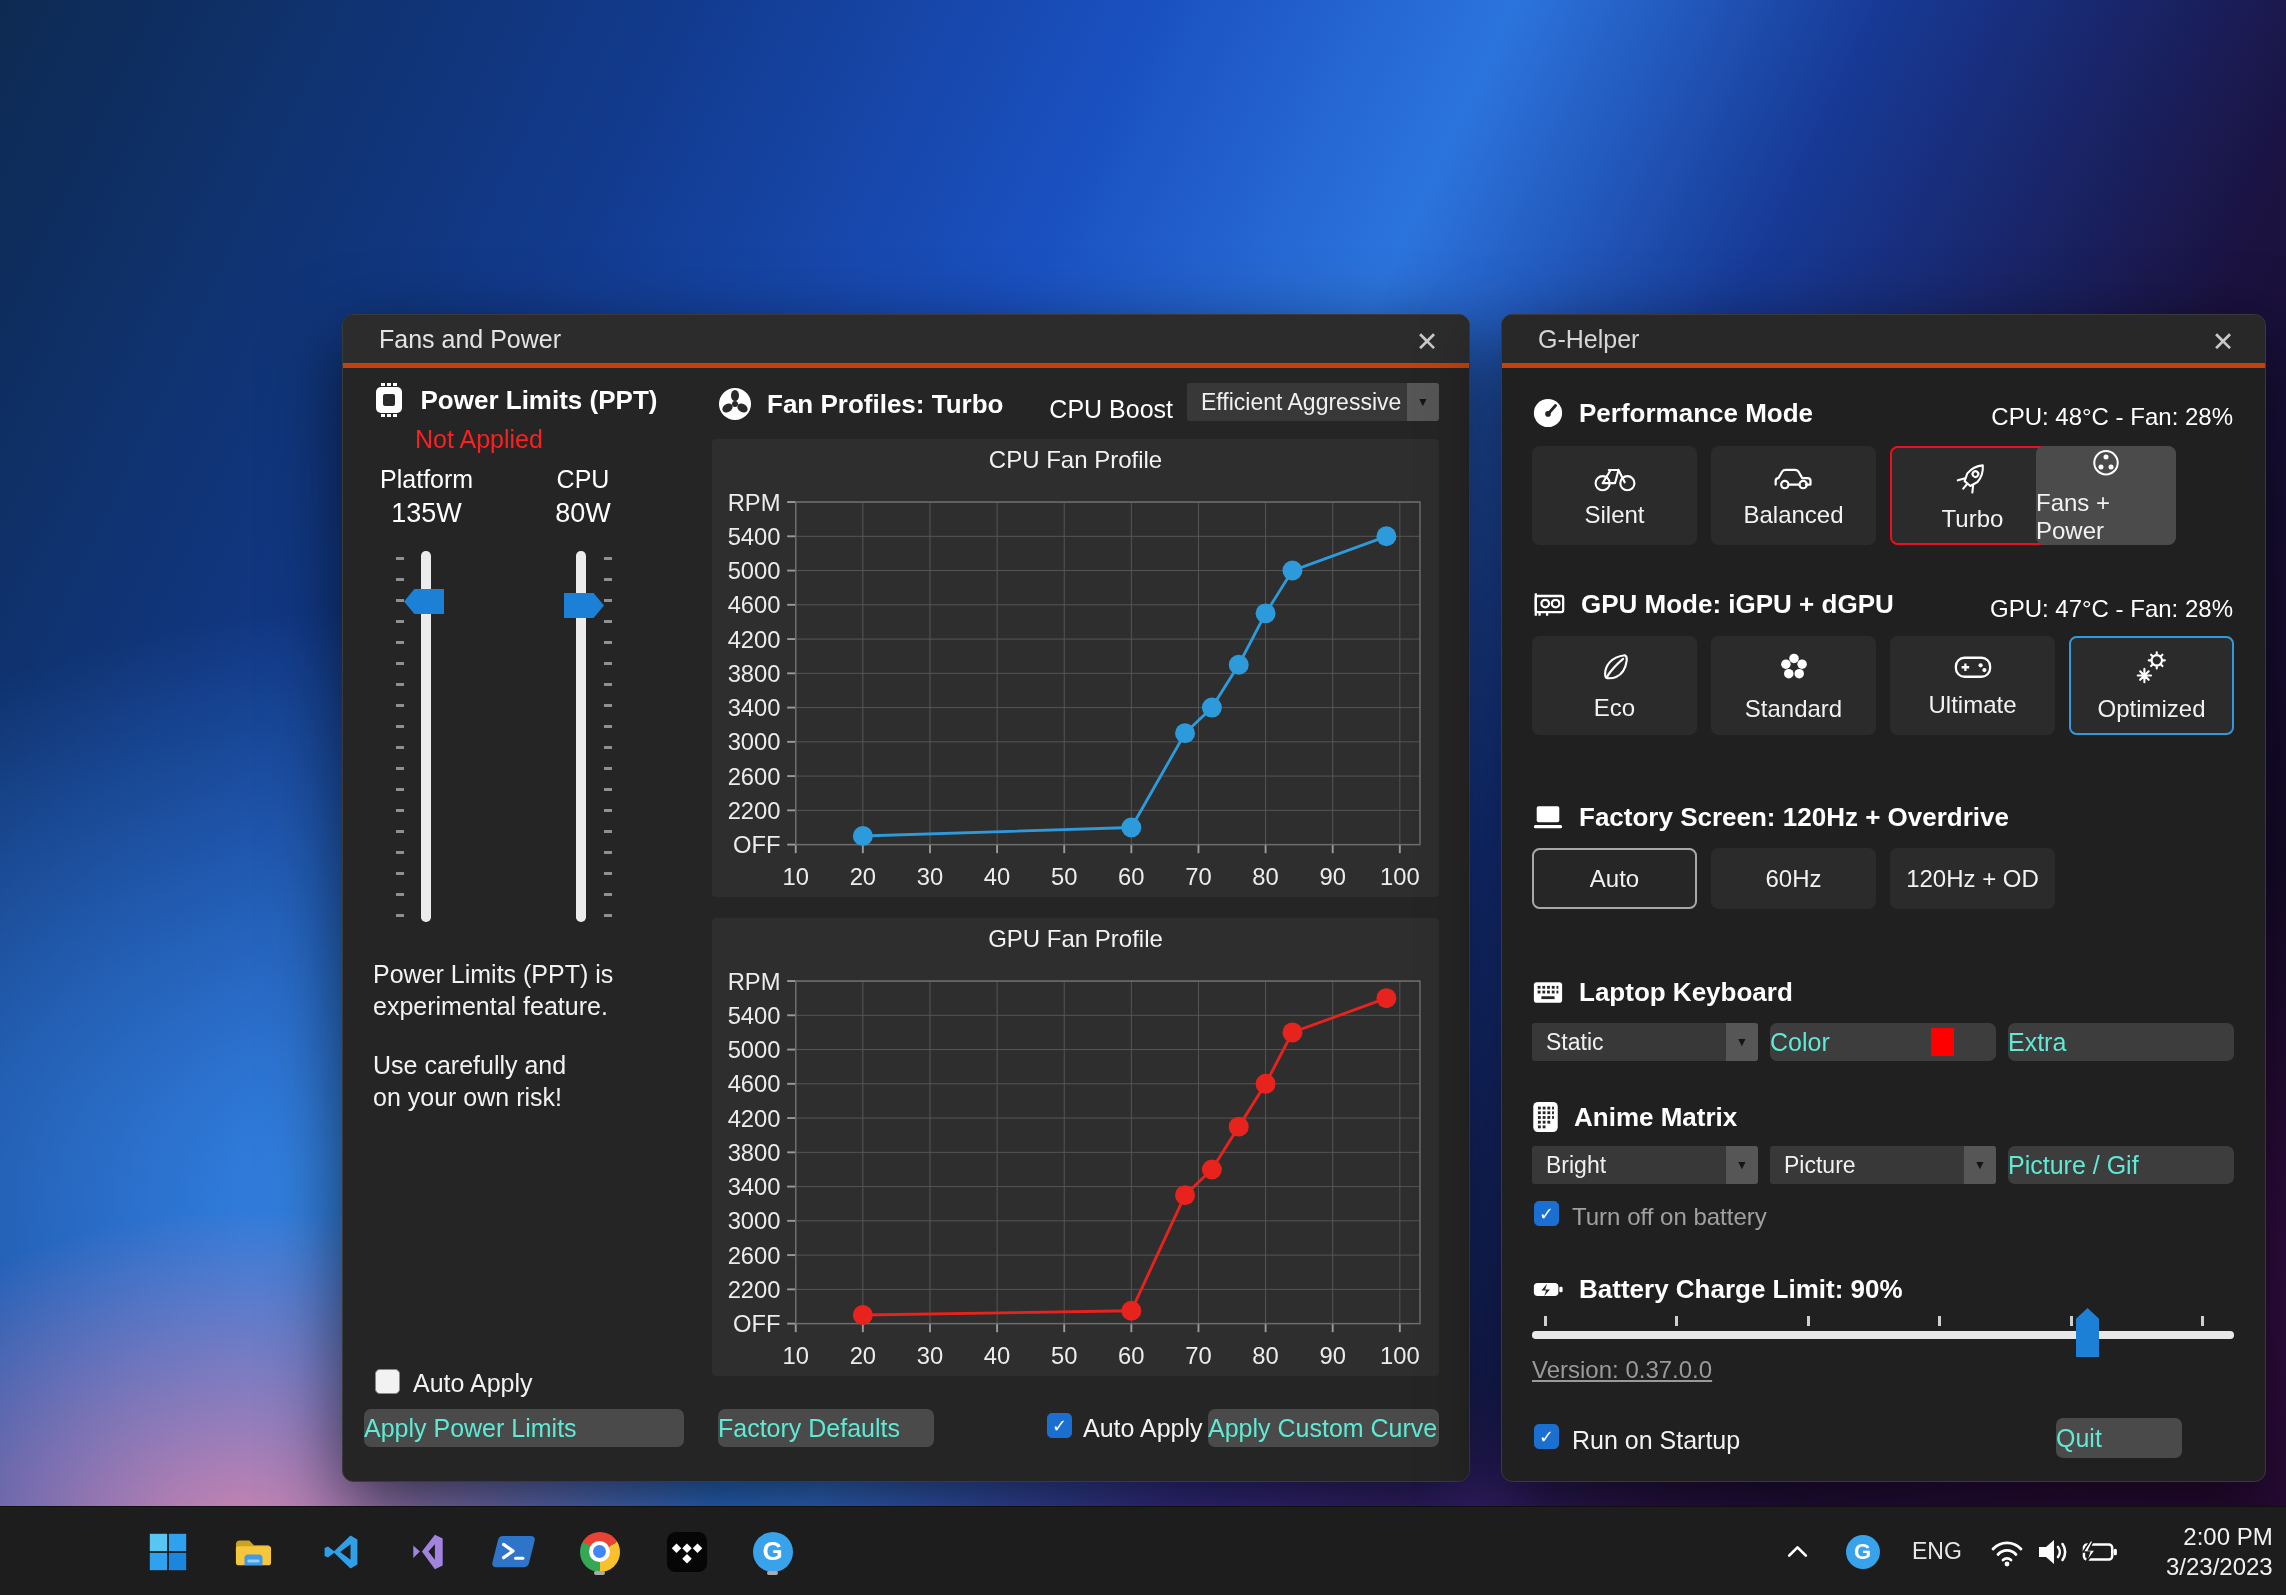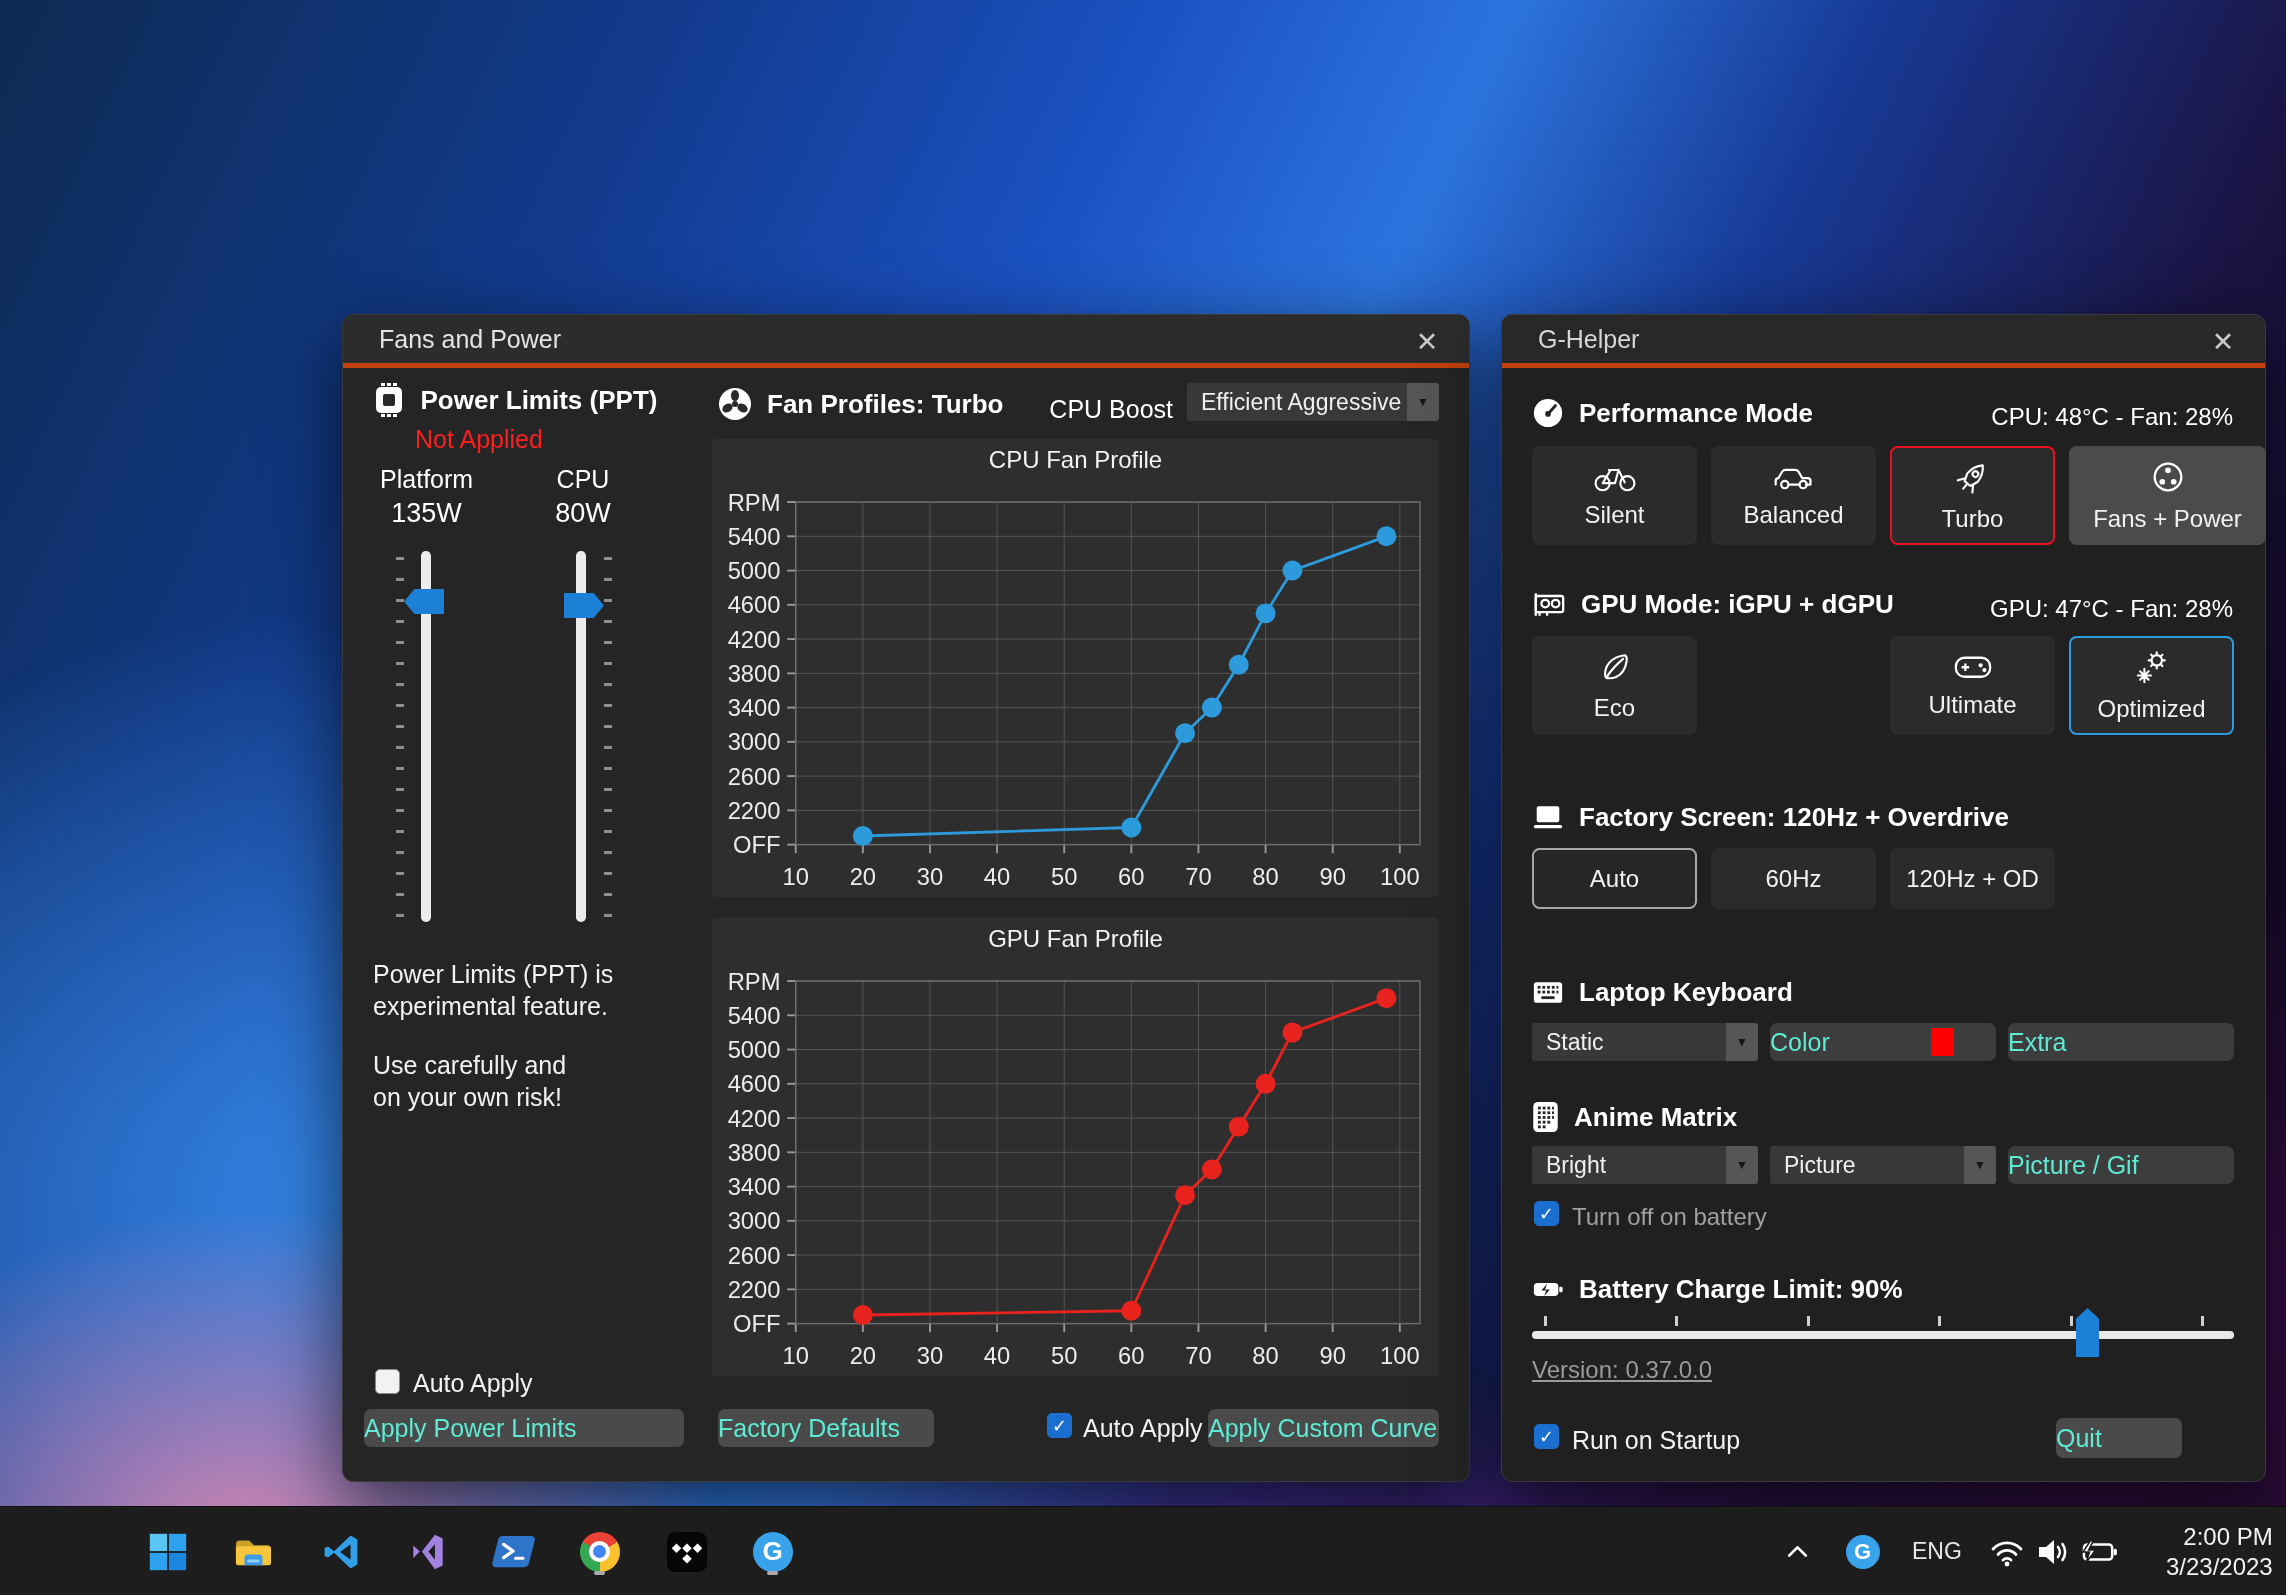--- a/index.html
+++ b/index.html
@@ -349,21 +349,21 @@
     <div class="tile sel-red" style="left:388px;top:131px;width:165px;height:99px">
       <svg width="38" height="38" viewBox="0 0 40 40">
         <g transform="rotate(40 20 20)" stroke="#fff" stroke-width="2.2" fill="none" stroke-linecap="round" stroke-linejoin="round">
           <path d="M20 4 c5 5 7 11 7 17 l-3 8 h-8 l-3-8 c0-6 2-12 7-17z"></path>
           <circle cx="20" cy="16" r="3"></circle>
           <path d="M14 27 l-4 6 M26 27 l4 6 M20 30 v6"></path>
         </g>
       </svg>
       <span>Turbo</span>
     </div>
-    <div class="tile active" style="left:567px;top:131px;width:197px;height:99px">
+    <div class="tile active" style="left:534px;top:131px;width:140px;height:99px">
       <svg width="38" height="38" viewBox="0 0 40 40">
         <circle cx="20" cy="20" r="14" stroke="#fff" stroke-width="2.4" fill="none"></circle>
         <circle cx="20" cy="13" r="3" fill="#fff"></circle>
         <circle cx="14" cy="25" r="3" fill="#fff"></circle>
         <circle cx="26" cy="25" r="3" fill="#fff"></circle>
       </svg>
       <span>Fans + Power</span>
     </div>
 
     <div class="hdr" style="left:30px;top:274px">
@@ -380,20 +380,33 @@
     <div class="status" style="right:32px;top:280px">GPU: 47°C  -   Fan: 28%</div>
 
     <div class="tile" style="left:30px;top:321px;width:165px;height:99px">
       <svg width="36" height="36" viewBox="0 0 40 40">
         <g stroke="#fff" stroke-width="2.4" fill="none" stroke-linecap="round">
           <path d="M31 7 C15 9 9 19 9 28 c0 2 .4 3 1.3 4 C12 33 30 35 33 13 c.3-3 0-5-2-6z"></path>
           <path d="M11 31 C16 23 23 16 29 11"></path>
         </g>
       </svg>
       <span>Eco</span>
+    </div>
+    <div class="tile" style="left:209px;top:321px;width:165px;height:99px">
+      <svg width="38" height="38" viewBox="0 0 40 40">
+        <g fill="#fff">
+          <circle cx="20" cy="11" r="5"></circle>
+            <circle cx="28.5" cy="17" r="5"></circle>
+            <circle cx="25.5" cy="27" r="5"></circle>
+          <circle cx="14.5" cy="27" r="5"></circle>
+            <circle cx="11.5" cy="17" r="5"></circle>
+        </g>
+        <circle cx="20" cy="20" r="3.5" fill="#2b2b2b"></circle>
+      </svg>
+      <span>Standard</span>
     </div>
     <div class="tile" style="left:388px;top:321px;width:165px;height:99px">
       <svg width="42" height="28.5" viewBox="0 0 44 30">
         <g stroke="#fff" stroke-width="2.4" fill="none" stroke-linejoin="round">
           <rect x="4" y="5" width="36" height="20" rx="9"></rect>
           <path d="M14 11 v8 M10 15 h8"></path>
         </g>
         <circle cx="30" cy="13" r="2.2" fill="#fff"></circle>
           <circle cx="34" cy="18" r="2.2" fill="#fff"></circle>
       </svg>

